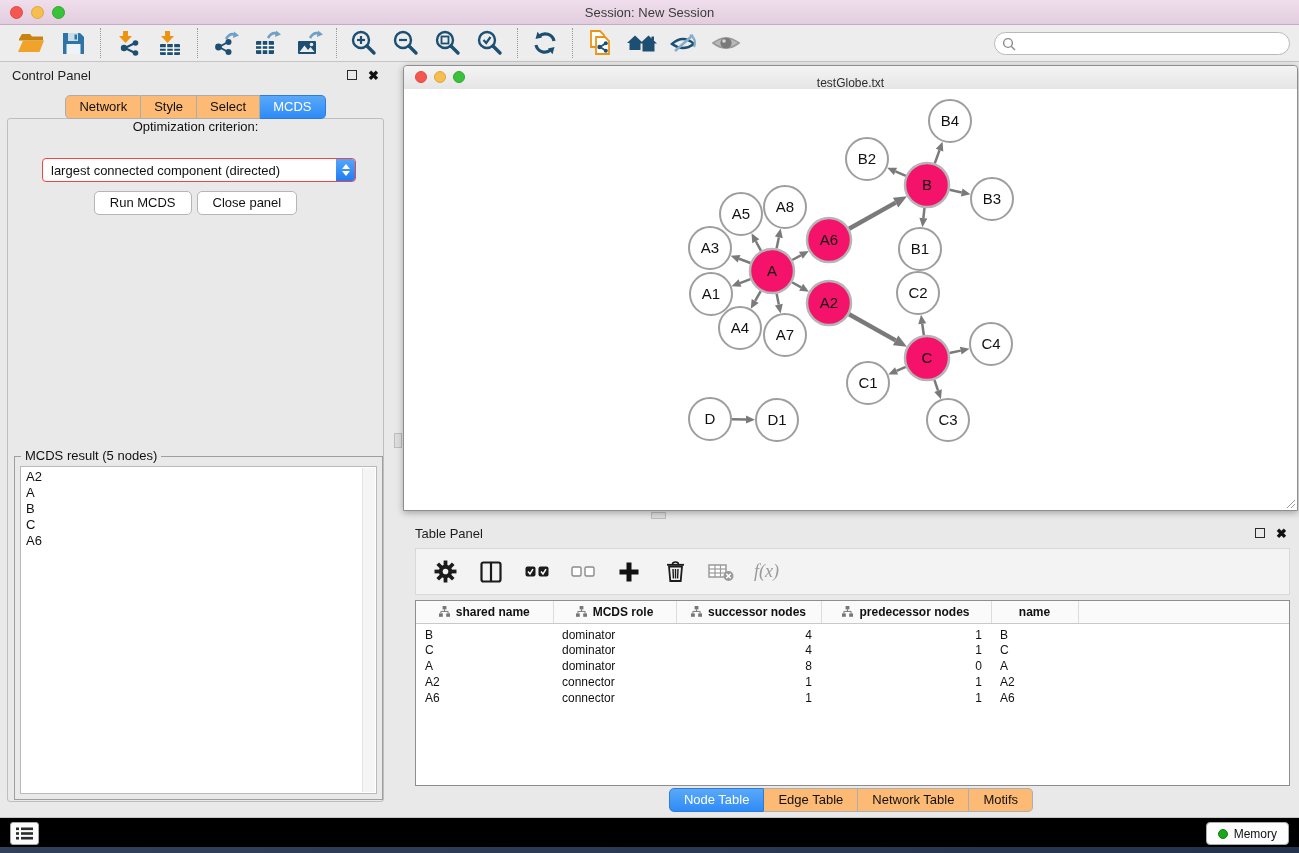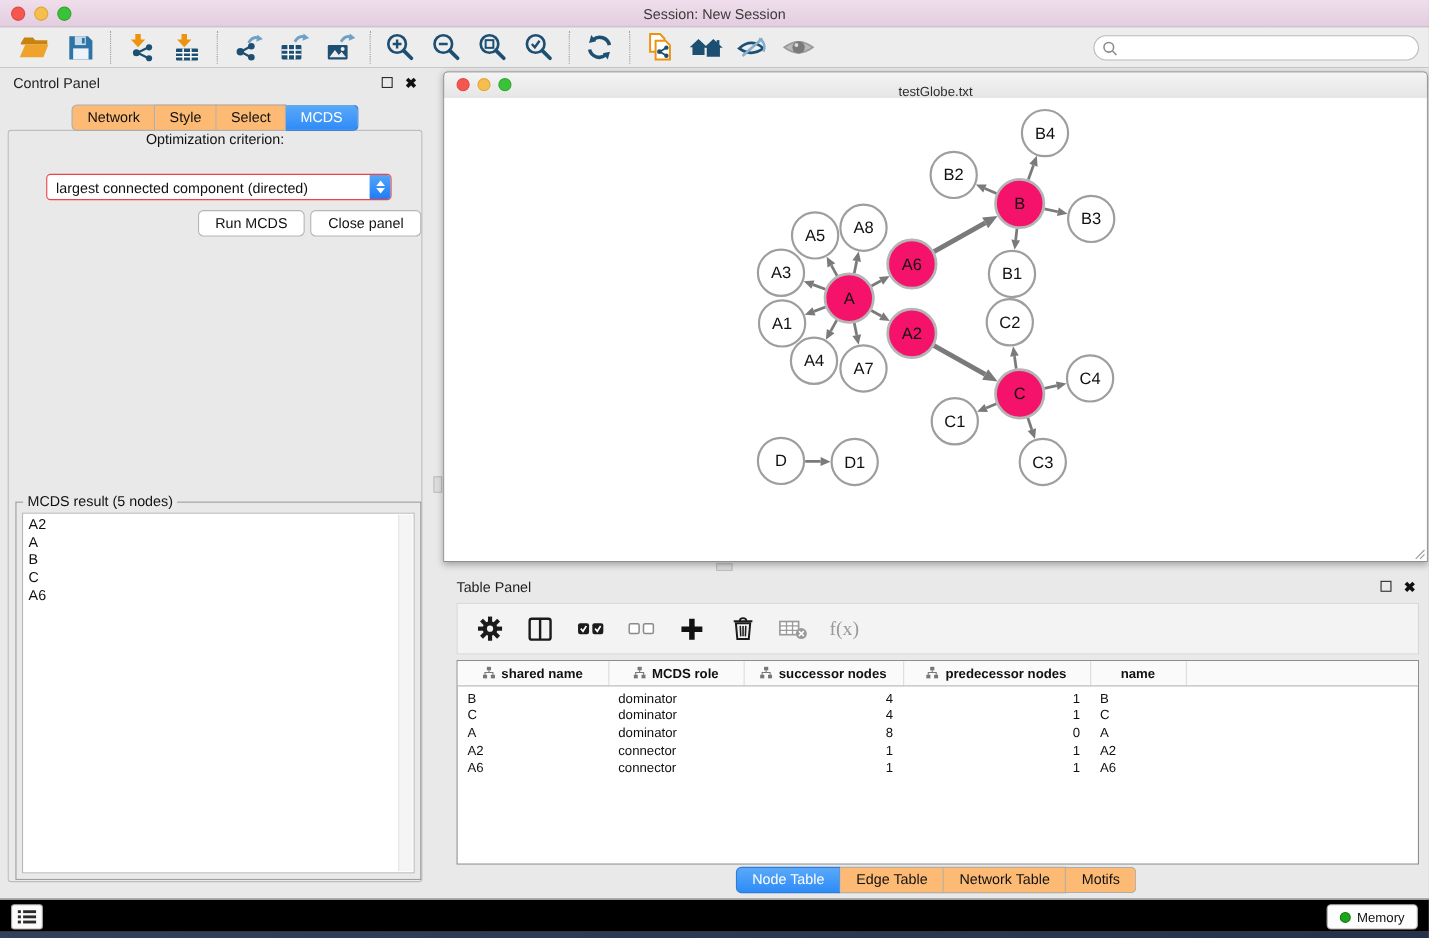--- a/index.html
+++ b/index.html
@@ -37,21 +37,21 @@
   .seg{font-size:13px;padding:3px 13px 4px;background:#fdba74;border:1px solid #ADADAD;border-left:none;color:#111;cursor:default}
   .seg:first-child{border-left:1px solid #ADADAD;border-radius:5px 0 0 5px}
   .seg:last-child{border-radius:0 5px 5px 0}
   .seg.active{background:linear-gradient(#5AA9F9,#2E8BF7);border-color:#2F7CD8;color:#fff}
   .cp-box{position:absolute;left:7px;right:7px;top:56px;height:684px;border:1px solid #BEBEBE;border-radius:3px;background:#E9E9E9}
   .opt-label{text-align:center;font-size:13px;color:#111}
   .combo{position:absolute;left:34px;top:39px;width:314px;height:24px;background:#fff;border:1px solid #ef4444;border-radius:4px;display:flex;align-items:center;font-size:13px;color:#111;padding-left:8px}
   .combo .stepper{margin-left:auto;width:19px;height:22px;border-radius:0 3px 3px 0;background:linear-gradient(#55A6F9,#1E7DF5);display:flex;flex-direction:column;align-items:center;justify-content:center;gap:2px}
   .chev-up{width:0;height:0;border-left:4px solid transparent;border-right:4px solid transparent;border-bottom:5px solid #fff}
   .chev-down{width:0;height:0;border-left:4px solid transparent;border-right:4px solid transparent;border-top:5px solid #fff}
-  .cp-buttons{position:absolute;left:0;right:0;top:72px;display:flex;justify-content:flex-end;gap:5px}
+  .cp-buttons{position:absolute;left:0;right:0;top:72px;display:flex;justify-content:center;gap:5px}
   .mac-btn{background:#fff;border:1px solid #B5B5B5;border-radius:5px;font-size:13px;color:#111;padding:3px 15px 4px;font-family:"Liberation Sans",sans-serif;cursor:default}
   .result-group{position:absolute;left:6px;top:337px;width:369px;height:344px;border:1px solid #9E9E9E}
   .result-legend{position:absolute;top:-9px;left:6px;background:#E9E9E9;padding:0 4px;font-size:13px;color:#111}
   .result-list{position:absolute;left:5px;right:5px;top:9px;bottom:5px;background:#fff;border:1px solid #B9B9B9;font-size:13px;color:#111;padding:2px 5px;line-height:16px;position:absolute}
   .vtrack{position:absolute;top:1px;bottom:1px;right:1px;width:13px;background:#F5F5F5;border-left:1px solid #E3E3E3}
 
   
   .h-handle{position:absolute;left:394px;top:371px;width:8px;height:15px;background:#DDDDDD;border:1px solid #BDBDBD}
   .v-handle{position:absolute;left:651px;top:450px;width:15px;height:7px;background:#DDDDDD;border:1px solid #BDBDBD}
 
@@ -60,21 +60,21 @@
   .net-titlebar{height:35px;background:linear-gradient(#F4F4F4,#DEDEDE);border-bottom:1px solid #BDBDBD;border-radius:4px 4px 0 0;display:flex;align-items:center;justify-content:center;position:relative;font-size:12px;color:#2e2e2e}
   .net-traffic{position:absolute;left:11px;top:5px;display:flex;gap:7px}
   .light.sm{width:12px;height:12px}
   .net-canvas{position:absolute;left:0;top:23px;width:893px;height:421px;background:#fff}
   .resize-grip{position:absolute;right:1px;bottom:1px}
 
   
   .table-panel{position:absolute;left:403px;top:458px;width:896px;height:292px}
   .tp-toolbar{position:absolute;left:12px;right:9px;top:28px;height:47px;background:#F3F3F3;border:1px solid #D8D8D8;display:flex;align-items:center;gap:20px;padding:0 16px}
   .tico{display:flex;align-items:center;justify-content:center;width:26px;height:26px;background:none;border:none;cursor:default}
-  .fx-label{font-family:"Liberation Serif",serif;font-size:18px;color:#9a9a9a}
+  .fx-label{font-family:"Liberation Serif",serif;font-style:italic;font-size:18px;color:#9a9a9a}
   .tp-tablewrap{position:absolute;left:12px;right:9px;top:80px;height:186px;background:#fff;border:1px solid #8E8E8E;overflow:hidden}
   table.dt{border-collapse:collapse;width:100%;font-size:12px;color:#111;table-layout:fixed}
   table.dt th{background:#FAFAFA;border-bottom:1px solid #C9C9C9;border-right:1px solid #DCDCDC;height:22px;font-weight:bold;font-size:12px}
   table.dt th:last-child{border-right:none}
   table.dt th:nth-child(1){width:137px}
   table.dt th:nth-child(2){width:123px}
   table.dt th:nth-child(3){width:145px}
   table.dt th:nth-child(4){width:170px}
   table.dt th:nth-child(5){width:87px}
   .hcell{display:flex;align-items:center;justify-content:center;gap:6px}

